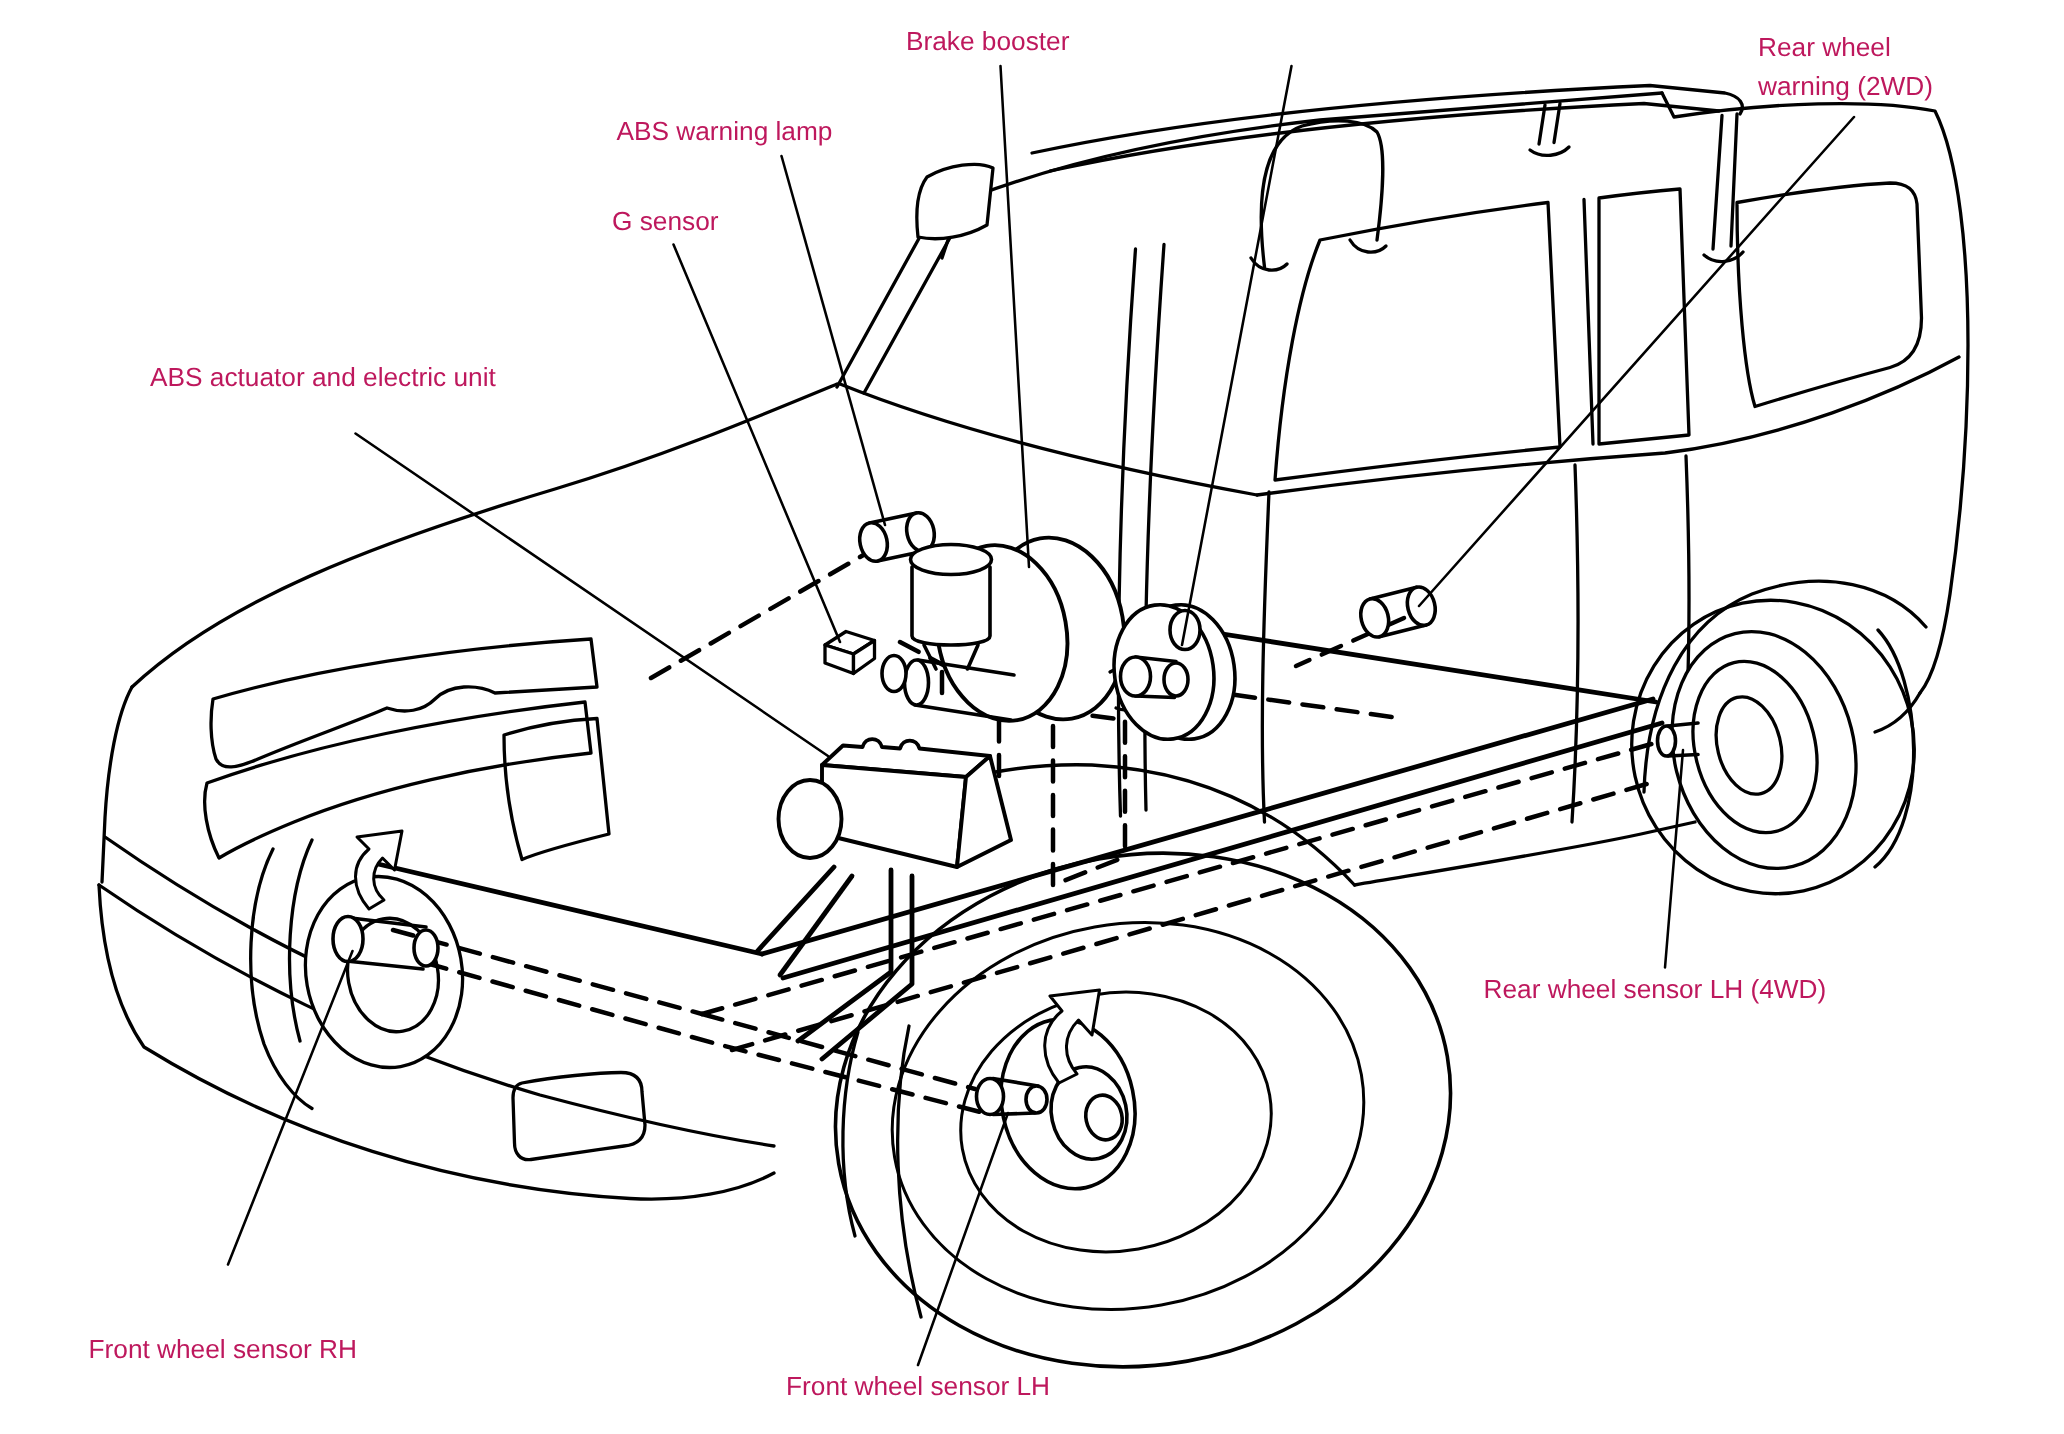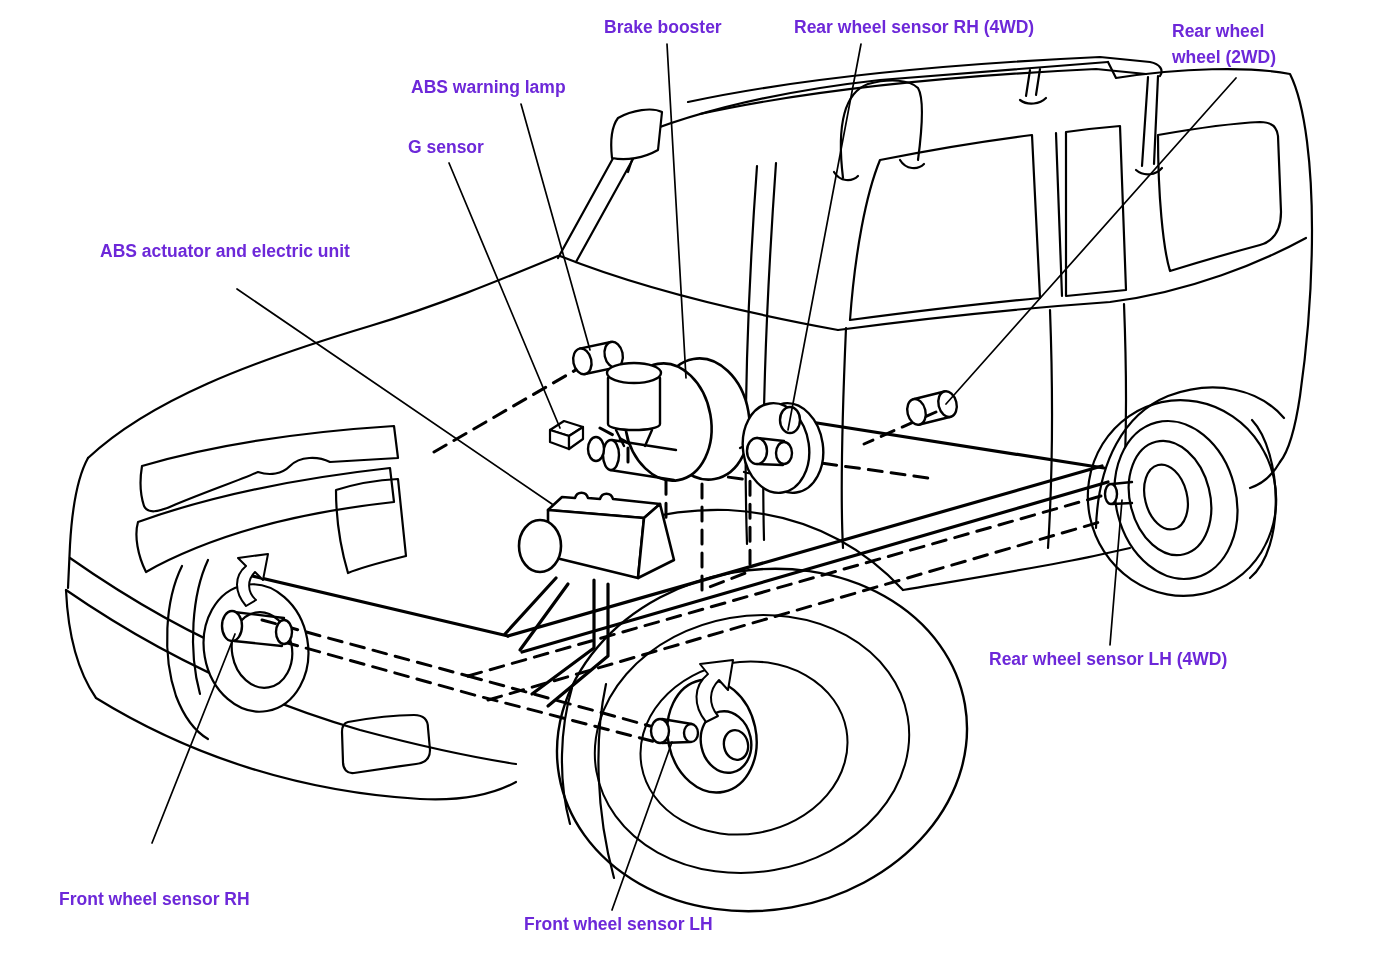--- a/index.html
+++ b/index.html
@@ -1,19 +1,19 @@
 <!DOCTYPE html>
 <html><head>
 <meta charset="utf-8">
 <style>
   html,body{margin:0;padding:0;background:#fff;}
   #stage{position:relative;width:1376px;height:956px;background:#fff;overflow:hidden;
          font-family:"Liberation Sans",sans-serif;}
   #drawing{position:absolute;left:0;top:0;}
-  .callout{position:absolute;font-weight:700;font-size:17.5px;line-height:26px;color:#6d28d9;
+  .callout{position:absolute;font-weight:400;font-size:17.5px;line-height:26px;color:#be185d;
            white-space:nowrap;letter-spacing:0;}
 </style>
 </head>
 <body>
 
 <div id="stage">
 
 <svg id="drawing" width="1376" height="956" viewBox="0 0 1376 956" fill="none" stroke="#000" stroke-linecap="round" stroke-linejoin="round">
 
   <g stroke-width="2.2">
@@ -213,25 +213,24 @@
     <path d="M 449,163 L 560,428"></path>
     <path d="M 237,289 L 552,504"></path>
     <path d="M 152,843 L 235,634"></path>
     <path d="M 612,910 L 672,742"></path>
     <path d="M 1110,645 L 1122,500"></path>
   </g>
 </svg>
 
   <div class="callout" style="left:604px;top:14px;">Brake booster</div>
 
-  <div class="callout" style="left:794px;top:14px;">Rear wheel sensor RH (4WD)</div>
 
   <div class="callout" style="left:1172px;top:18px;">
     <div>Rear wheel</div>
-    <div>wheel (2WD)</div>
+    <div>warning (2WD)</div>
   </div>
 
   <div class="callout" style="left:411px;top:74px;">ABS warning lamp</div>
 
   <div class="callout" style="left:408px;top:134px;">G sensor</div>
 
   <div class="callout" style="left:100px;top:238px;">
     <div>ABS actuator and electric unit</div>
   </div>
 

